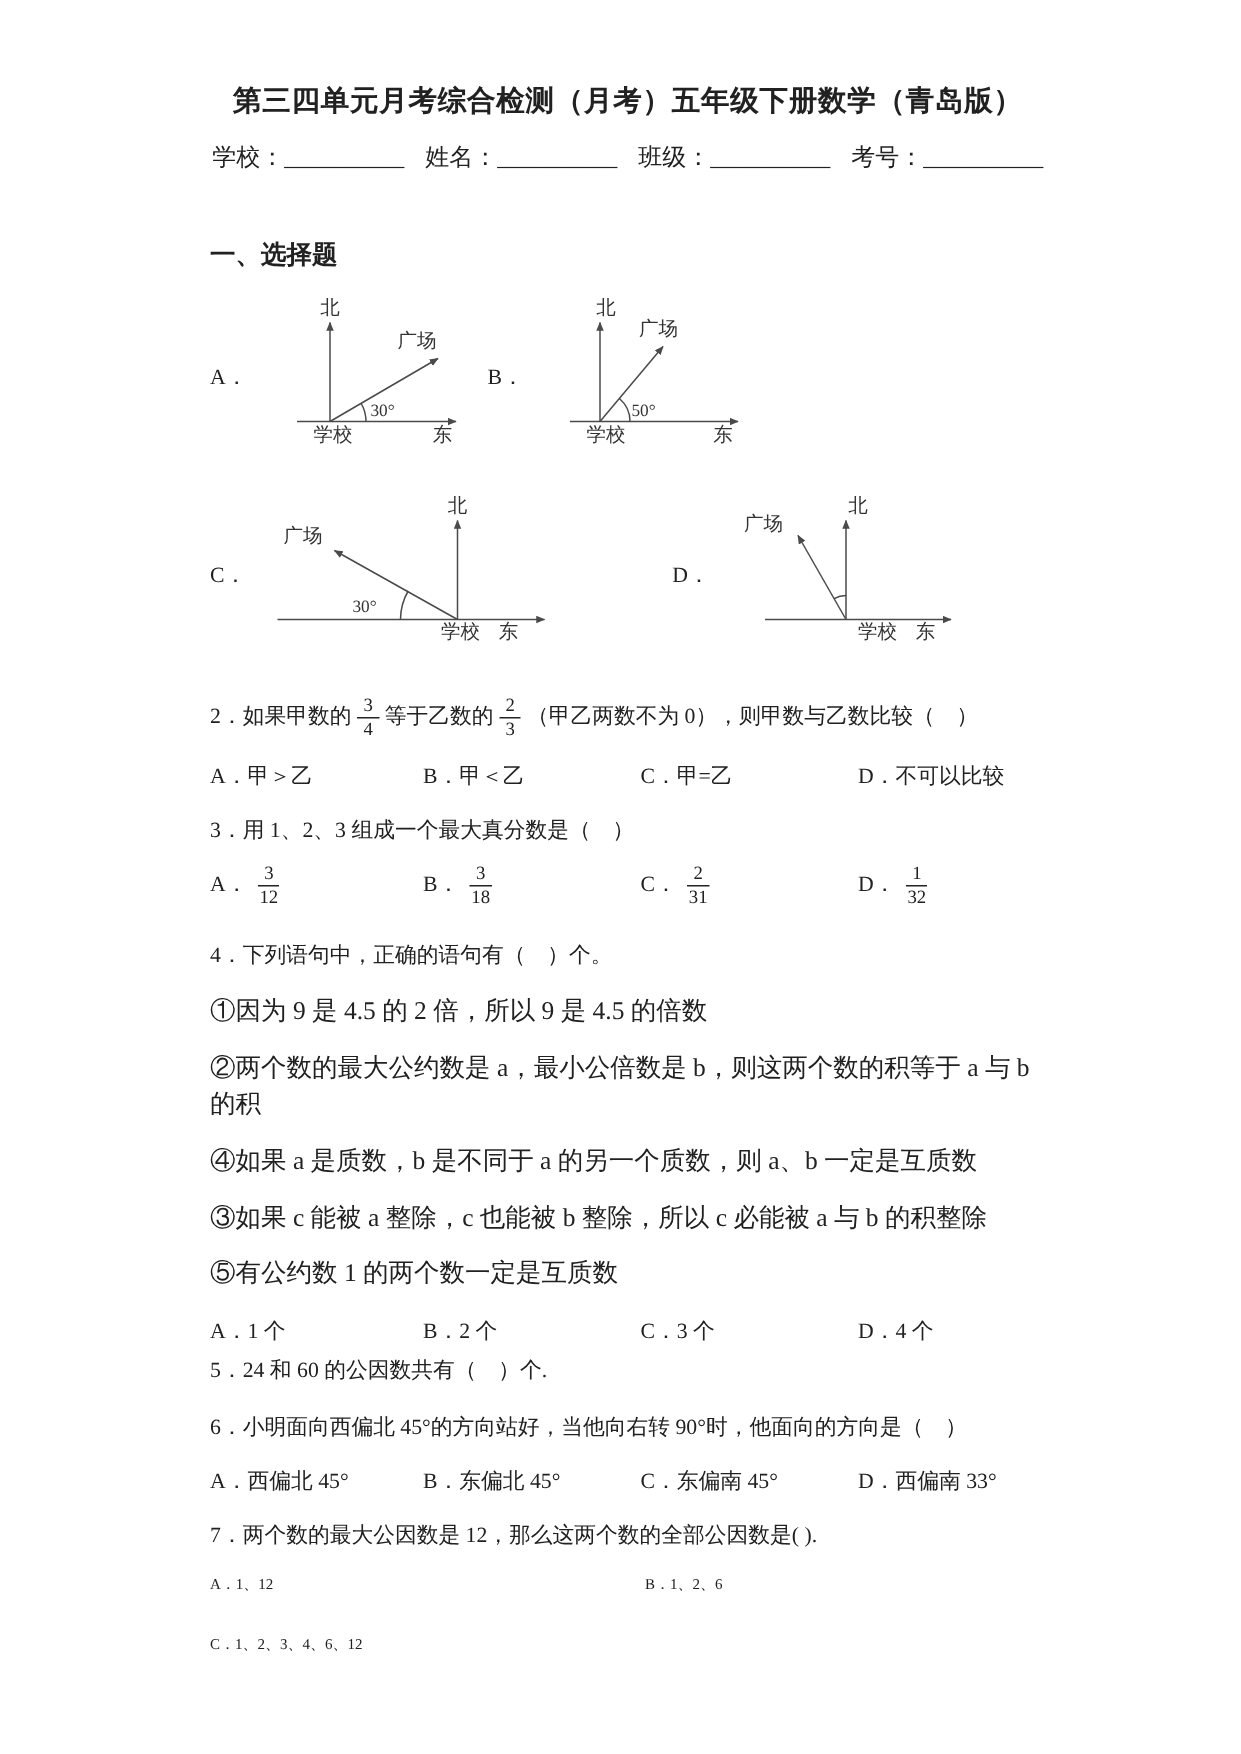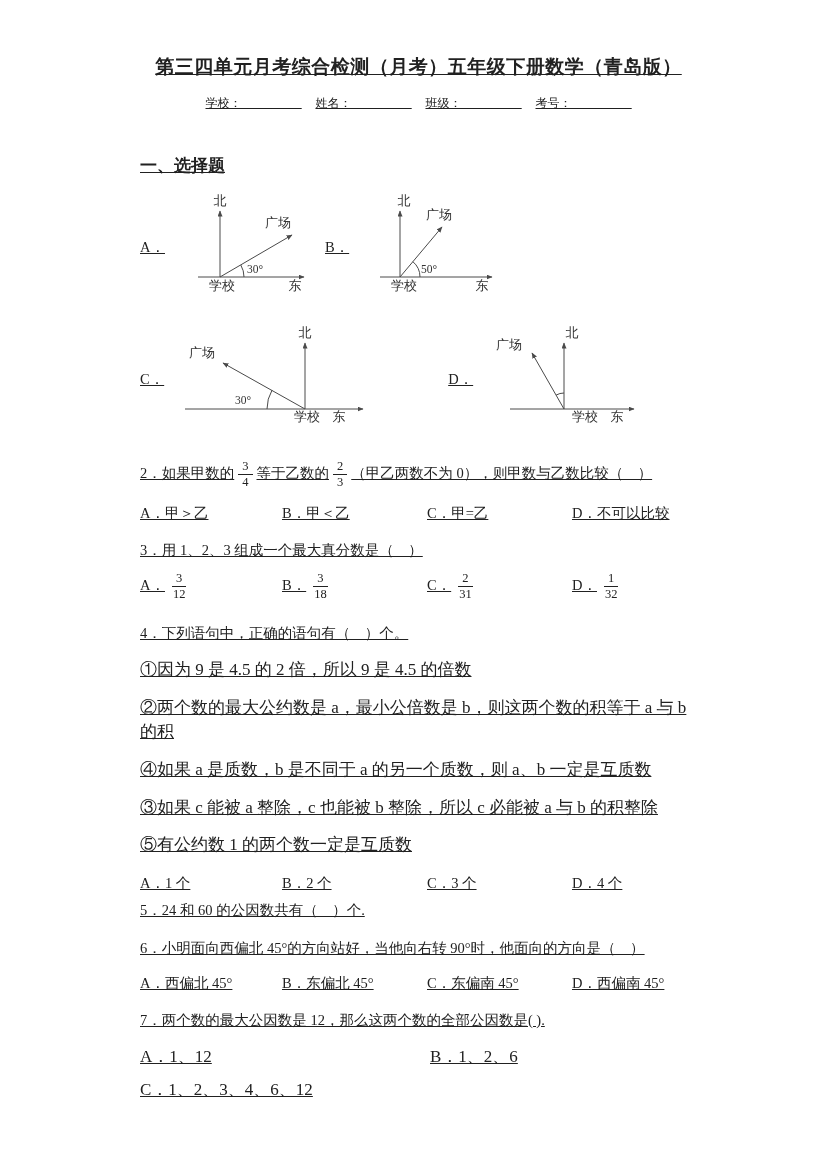--- a/index.html
+++ b/index.html
@@ -7,56 +7,55 @@
   body {
     color: #212121;
     font-family: "Liberation Serif", "DejaVu Serif", serif;
   }
   .page {
     width: 827px;
     min-height: 1169px;
     margin: 0 auto;
     padding: 54px 130px 30px 140px;
     background: #fff;
-    text-decoration: underline;
   }
   .title {
     font-size: 19px;
     font-weight: 700;
     text-align: center;
     margin: 0;
     letter-spacing: 0.5px;
   }
   .info-line {
     display: flex;
     justify-content: center;
     gap: 14px;
     margin-top: 15px;
-    font-size: 12px;
+    font-size: 16px;
     white-space: nowrap;
   }
   .section-title {
     font-weight: 700;
     font-size: 17px;
     margin-top: 42px;
   }
   .stem { font-size: 14.5px; margin-top: 14px; line-height: 1.55; }
   .statement { font-size: 17px; margin-top: 13px; line-height: 1.45; }
   .opts4 {
     display: grid;
     grid-template-columns: 142px 145px 145px 1fr;
     font-size: 14.5px;
     margin-top: 14px;
     align-items: center;
   }
   .opts2 {
     display: grid;
     grid-template-columns: 290px 1fr;
-    row-gap: 10px;
-    font-size: 17px;
+    row-gap: 26px;
+    font-size: 10px;
     margin-top: 14px;
   }
   .frac {
     display: inline-flex;
     flex-direction: column;
     align-items: center;
     vertical-align: middle;
     margin: 0 4px;
     font-size: 12.5px;
     line-height: 1.2;
@@ -216,21 +215,21 @@
     <span>D．4 个</span>
   </div>
 
   <div class="stem" style="margin-top:6px">5．24 和 60 的公因数共有（　）个.</div>
 
   <div class="stem" style="margin-top:16px">6．小明面向西偏北 45°的方向站好，当他向右转 90°时，他面向的方向是（　）</div>
   <div class="opts4">
     <span>A．西偏北 45°</span>
     <span>B．东偏北 45°</span>
     <span>C．东偏南 45°</span>
-    <span>D．西偏南 45°</span>
+    <span>D．西偏南 33°</span>
   </div>
 
   <div class="stem" style="margin-top:16px">7．两个数的最大公因数是 12，那么这两个数的全部公因数是( ).</div>
   <div class="opts2">
     <span>A．1、12</span>
     <span>B．1、2、6</span>
     <span>C．1、2、3、4、6、12</span>
   </div>
 
 </div>

